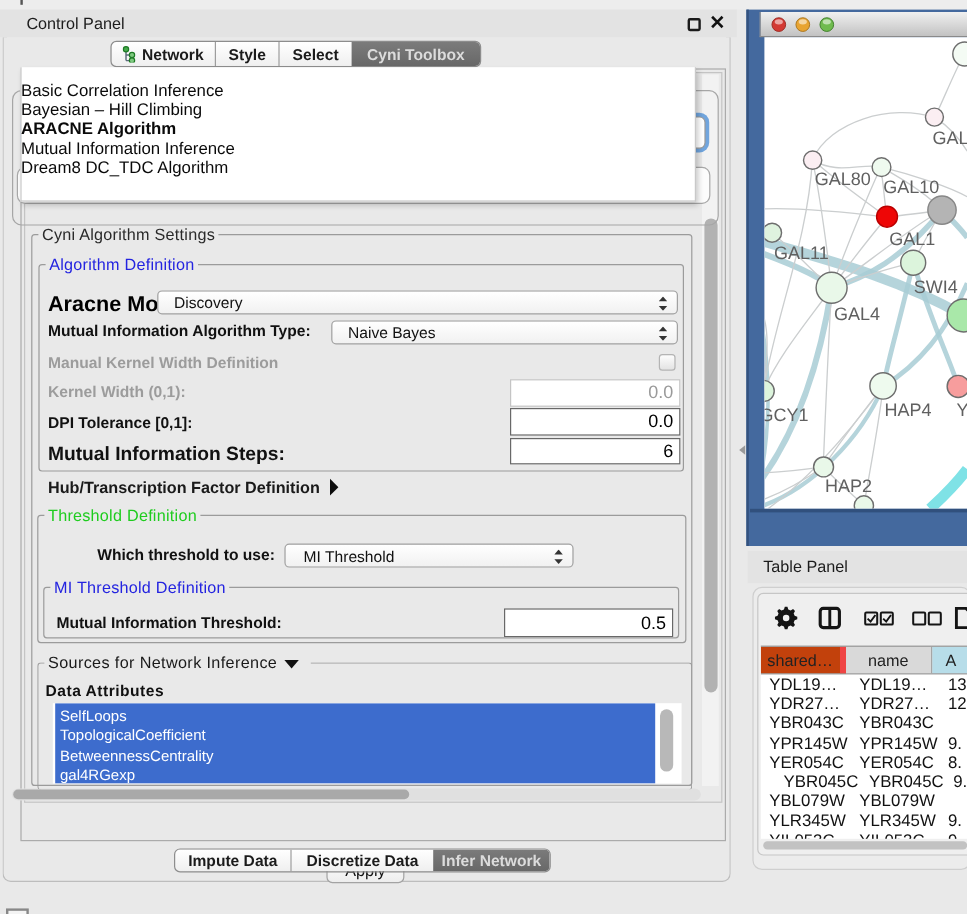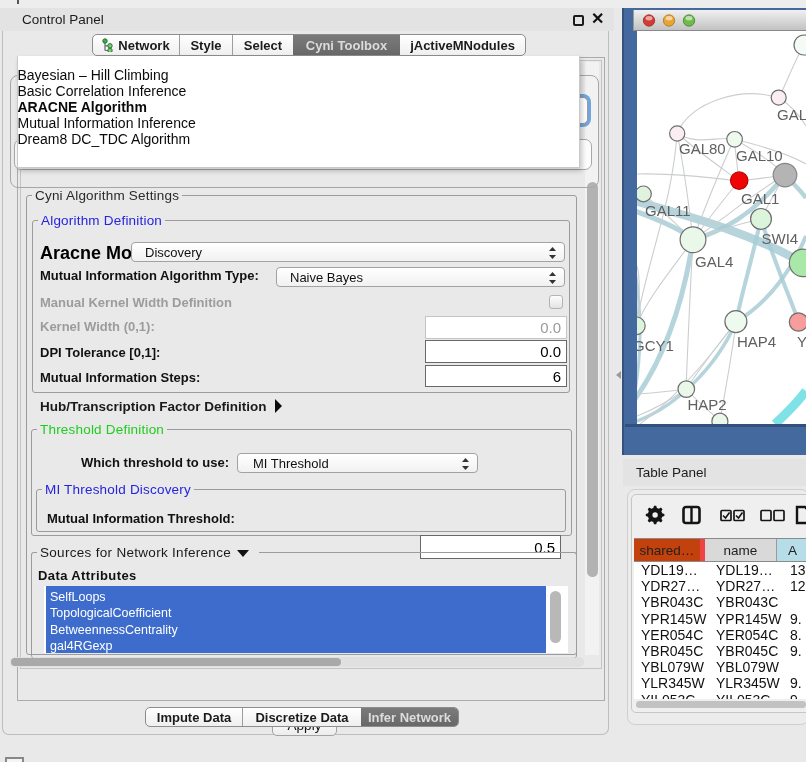--- a/index.html
+++ b/index.html
@@ -30,21 +30,20 @@
       <path d="M3 4 L3 12.5 M3 7.8 L7 7.8 M3 12.5 L7 12.5" stroke="#5a6b7a" stroke-width="1.2" fill="none"></path>
       <circle cx="3" cy="3" r="2.2" fill="#45a94b" stroke="#1d7a24" stroke-width="1"></circle>
       <circle cx="8" cy="7.8" r="2.2" fill="#7ec97f" stroke="#1d7a24" stroke-width="1"></circle>
       <circle cx="8" cy="12.4" r="2.2" fill="#7ec97f" stroke="#1d7a24" stroke-width="1"></circle>
     </svg>
     <span>Network</span>
   </div>
   <div style="width:53px;display:flex;align-items:center;justify-content:center;border-right:1px solid #9d9d9d;">Style</div>
   <div style="width:60px;display:flex;align-items:center;justify-content:center;">Select</div>
   <div style="width:107px;display:flex;align-items:center;justify-content:center;background:linear-gradient(#7b7b7b,#686868);color:#dcdcdc;">Cyni Toolbox</div>
-  <div style="width:125px;display:flex;align-items:center;justify-content:center;">jActiveMNodules</div>
 </div>
 
 <div class="abs" style="left:9.5px;top:75px;width:589px;height:113px;border:1px solid #a6a6a6;border-radius:8px;z-index:5;"></div>
 <div class="abs" style="left:20px;top:97px;width:568px;height:27px;background:#fff;border:1px solid #999;border-radius:5px;box-shadow:0 0 0 3px rgba(80,145,215,0.8);z-index:5;"></div>
 <div class="abs" style="left:14px;top:139px;width:578px;height:31px;background:#fcfcfc;border:1px solid #a8a8a8;border-radius:7px;z-index:5;"></div>
 
 <div class="abs" style="left:585px;top:62px;width:14px;height:593px;background:#f2f2f2;"></div>
 <div class="abs" style="left:586.5px;top:182px;width:11px;height:395px;background:#b2b2b2;border-radius:6px;"></div>
 <div class="abs" style="left:10px;top:657px;width:574px;height:10px;background:#e0e0e0;border-radius:5px;"></div>
 <div class="abs" style="left:11px;top:658px;width:330px;height:8px;background:#a9a9a9;border-radius:4px;"></div>
@@ -73,60 +72,60 @@
 
 <div class="abs b" style="left:40px;top:295px;font-size:13px;color:#9c9c9c;">Manual Kernel Width Definition</div>
 <div class="abs" style="left:549px;top:295px;width:14px;height:14px;background:linear-gradient(#fdfdfd,#e3e3e3);border:1px solid #b4b4b4;border-radius:3px;"></div>
 
 <div class="abs b" style="left:40px;top:319px;font-size:13px;color:#9c9c9c;">Kernel Width (0,1):</div>
 <div class="abs" style="left:425px;top:316px;width:142px;height:23px;background:#fff;border:1px solid #c4c4c4;font-size:15px;color:#9a9a9a;display:flex;align-items:center;justify-content:flex-end;padding-right:5px;">0.0</div>
 
 <div class="abs b" style="left:40px;top:345px;font-size:13px;color:#111;">DPI Tolerance [0,1]:</div>
 <div class="abs" style="left:425px;top:340px;width:142px;height:23px;background:#fff;border:1.5px solid #686868;font-size:15px;color:#000;display:flex;align-items:center;justify-content:flex-end;padding-right:5px;">0.0</div>
 
-<div class="abs b" style="left:40px;top:370px;font-size:13px;color:#111;">Mutual Information Steps:</div>
+<div class="abs b" style="left:40px;top:370px;font-size:16px;color:#111;">Mutual Information Steps:</div>
 <div class="abs" style="left:425px;top:365px;width:142px;height:22px;background:#fff;border:1.5px solid #686868;font-size:15px;color:#000;display:flex;align-items:center;justify-content:flex-end;padding-right:5px;">6</div>
 
 <div class="abs b" style="left:40px;top:399px;font-size:13.5px;color:#1a1a1a;">Hub/Transcription Factor Definition</div>
 <div class="abs" style="left:275px;top:399px;width:0;height:0;border-left:7px solid #0c0c0c;border-top:7.5px solid transparent;border-bottom:7.5px solid transparent;"></div>
 
 <div class="abs" style="left:31px;top:429px;width:541px;height:107px;border:1px solid #9b9b9b;border-radius:3px;"></div>
 <div class="abs" style="left:37px;top:422px;background:#e9e9e9;padding:0 3px;font-size:13.5px;letter-spacing:0.2px;color:#1ecc1e;">Threshold Definition</div>
 
 <div class="abs b" style="left:81px;top:455px;font-size:13px;color:#111;">Which threshold to use:</div>
 <div class="abs" style="left:237px;top:453px;width:241px;height:20px;background:linear-gradient(#ffffff,#f1f1f1);border:1px solid #a2a2a2;border-radius:4px;font-size:13px;color:#111;display:flex;align-items:center;padding-left:15px;">MI Threshold
   <svg width="9" height="12" viewBox="0 0 9 12" style="position:absolute;right:7px;top:4px;">
       <path d="M4.5 0 L8 4 L1 4 Z" fill="#333"></path>
       <path d="M4.5 12 L8 8 L1 8 Z" fill="#333"></path>
     </svg>
 </div>
 
 <div class="abs" style="left:36px;top:489px;width:530px;height:43px;border:1px solid #9b9b9b;border-radius:3px;"></div>
-<div class="abs" style="left:42px;top:482px;background:#e9e9e9;padding:0 3px;font-size:13.5px;letter-spacing:0.2px;color:#2424e0;">MI Threshold Discovery</div>
+<div class="abs" style="left:42px;top:482px;background:#e9e9e9;padding:0 3px;font-size:13.5px;letter-spacing:0.2px;color:#2424e0;">MI Threshold Definition</div>
 
 <div class="abs b" style="left:47px;top:510.5px;font-size:13px;color:#111;">Mutual Information Threshold:</div>
-<div class="abs" style="left:420px;top:535px;width:141px;height:24px;background:#fff;border:1.5px solid #686868;font-size:15px;color:#000;display:flex;align-items:center;justify-content:flex-end;padding-right:5px;">0.5</div>
+<div class="abs" style="left:420px;top:507px;width:141px;height:24px;background:#fff;border:1.5px solid #686868;font-size:15px;color:#000;display:flex;align-items:center;justify-content:flex-end;padding-right:5px;">0.5</div>
 
 <div class="abs" style="left:31px;top:552px;width:546px;height:106px;border:1px solid #9b9b9b;border-radius:3px;border-bottom:none;"></div>
 <div class="abs" style="left:37px;top:545px;background:#e9e9e9;padding:0 28px 0 3px;font-size:13.5px;letter-spacing:0.3px;color:#1a1a1a;">Sources for Network Inference</div>
 <div class="abs" style="left:237px;top:550px;width:0;height:0;border-top:7px solid #111;border-left:6px solid transparent;border-right:6px solid transparent;"></div>
 
 <div class="abs b" style="left:38px;top:568px;font-size:13px;letter-spacing:0.4px;color:#111;">Data Attributes</div>
 
 <div class="abs" style="left:44px;top:586px;width:524px;height:67px;background:#fff;overflow:hidden;">
   <div style="margin-left:2px;width:500px;background:#3d6ccd;color:#fff;font-size:12.5px;line-height:16.3px;padding:3px 16px 0 4px;height:67px;">
     SelfLoops<br>TopologicalCoefficient<br>BetweennessCentrality<br>gal4RGexp
   </div>
   <div style="position:absolute;right:7px;top:5px;width:11px;height:52px;background:#b8b8b8;border-radius:6px;"></div>
 </div>
 
 <div class="abs" style="left:17px;top:56px;width:563px;height:112px;background:#fff;border:1px solid #c9c9c9;border-top:none;box-shadow:2px 3px 5px rgba(0,0,0,0.22);z-index:30;">
   <div style="position:absolute;top:10.5px;left:-0.5px;font-size:14px;color:#0a0a0a;line-height:16px;">
+    <div>Basic Correlation Inference</div>
     <div>Bayesian – Hill Climbing</div>
-    <div>Basic Correlation Inference</div>
     <div class="b">ARACNE Algorithm</div>
     <div>Mutual Information Inference</div>
     <div>Dream8 DC_TDC Algorithm</div>
   </div>
 </div>
 
 <div class="abs" style="left:272px;top:675px;width:65px;height:21px;background:linear-gradient(#ffffff,#ededed);border:1px solid #a3a3a3;border-radius:5px;font-size:13.5px;color:#111;display:flex;align-items:center;justify-content:center;margin-top:40px;">Apply</div>
 
 <div class="abs" style="left:145px;top:707px;height:20px;display:flex;border:1px solid #8d8d8d;border-radius:5px;overflow:hidden;background:linear-gradient(#ffffff,#efefef);font-size:13px;font-weight:bold;color:#1b1b1b;">
   <div style="width:97px;display:flex;align-items:center;justify-content:center;border-right:1px solid #9d9d9d;">Impute Data</div>
@@ -279,21 +278,21 @@
     <div style="display:flex;">
         <div style="width:71px;">YPR145W</div>
         <div style="width:74px;padding-left:4px;">YPR145W</div>
         <div style="padding-left:4px;">9.</div>
       </div>
     <div style="display:flex;">
         <div style="width:71px;">YER054C</div>
         <div style="width:74px;padding-left:4px;">YER054C</div>
         <div style="padding-left:4px;">8.</div>
       </div>
-    <div style="display:flex;">
+    <div style="display:flex;margin-left:12px;">
         <div style="width:71px;">YBR045C</div>
         <div style="width:74px;padding-left:4px;">YBR045C</div>
         <div style="padding-left:4px;">9.</div>
       </div>
     <div style="display:flex;">
         <div style="width:71px;">YBL079W</div>
         <div style="width:74px;padding-left:4px;">YBL079W</div>
         <div style="padding-left:4px;"></div>
       </div>
     <div style="display:flex;">

